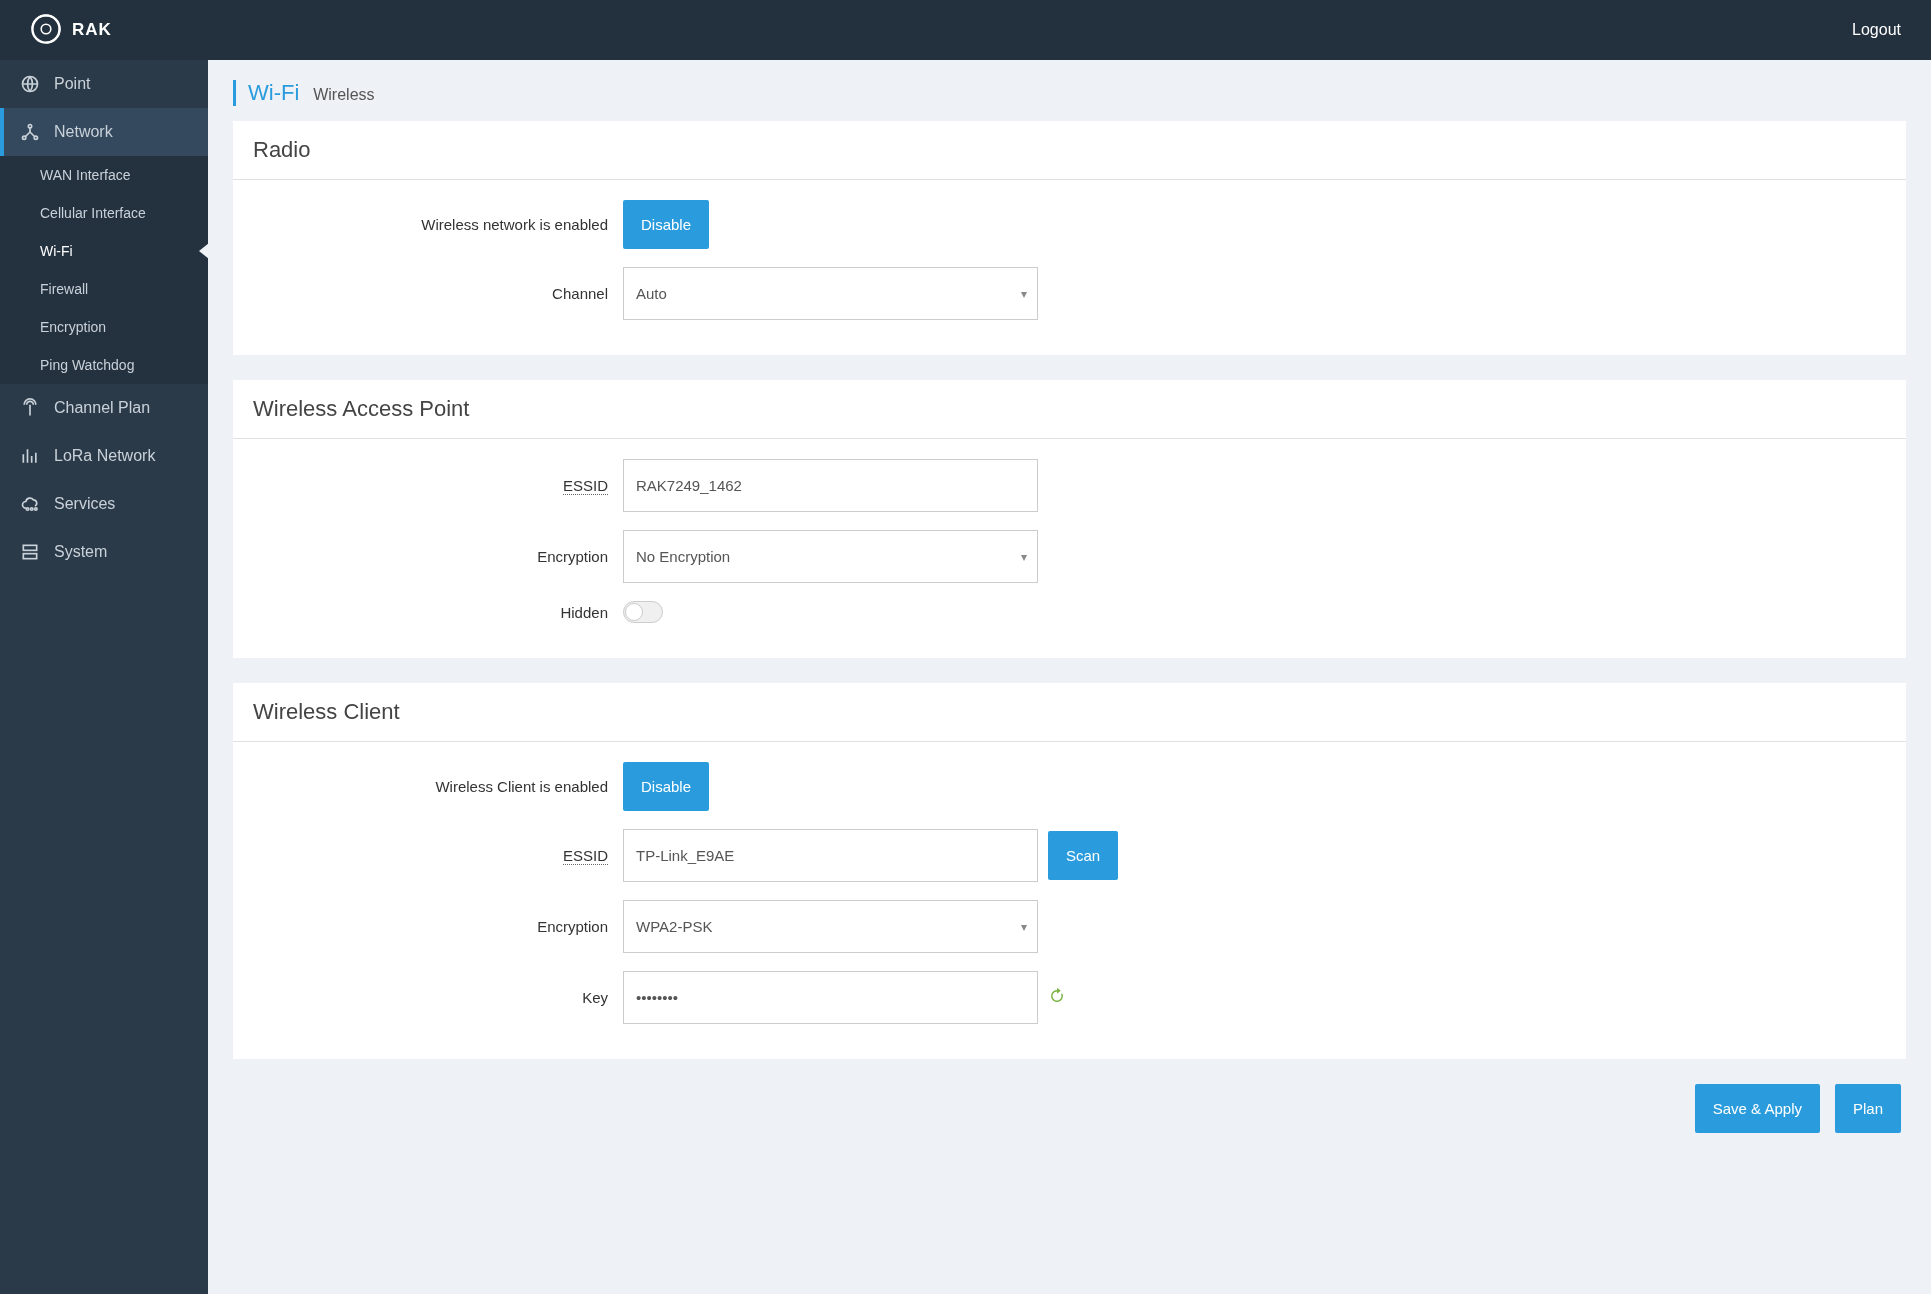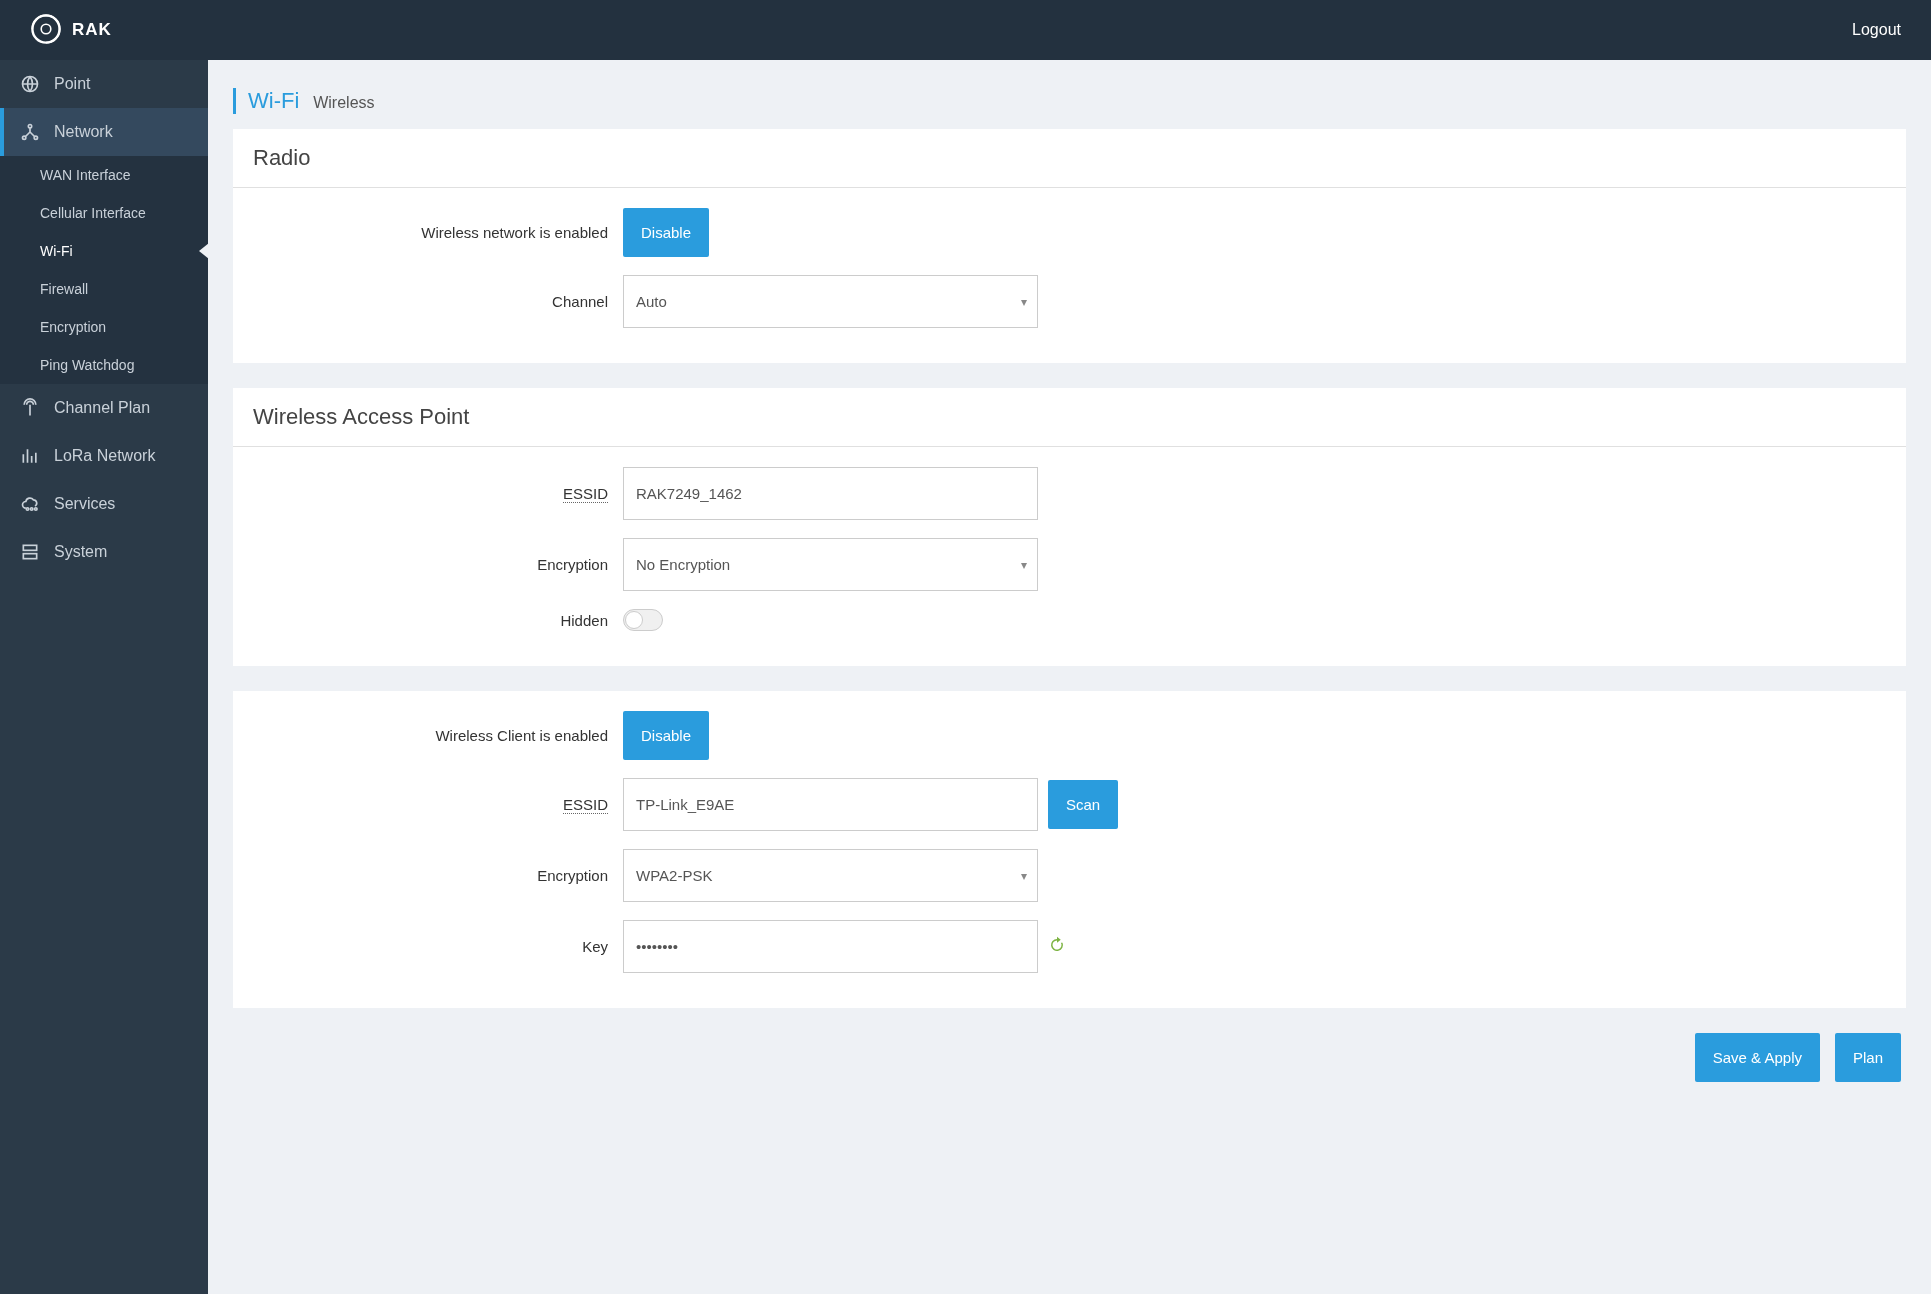--- a/index.html
+++ b/index.html
@@ -69,21 +69,20 @@
   border-top: 8px solid transparent;
   border-bottom: 8px solid transparent;
   border-right: 10px solid #eef1f5;
 }
 .nav-section.open > .nav-item { border-left: 4px solid #2a9cdd; padding-left:16px; background:#34495e;}
 
 .content {
   flex: 1;
   padding: 20px 25px;
   overflow-y: auto;
-  margin-top: 8px;
 }
 .breadcrumb {
   border-left: 3px solid #2a9cdd;
   padding-left: 12px;
   margin-bottom: 15px;
 }
 .bc-main { color: #2a9cdd; font-size: 22px; font-weight: 500; }
 .bc-sub { color: #555; font-size: 16px; margin-left: 10px; }
 
 .panel {
@@ -313,20 +312,21 @@
           <div class="row-control">
             <div class="toggle">
                 <div class="knob"></div>
               </div>
           </div>
         </div>
       </div>
     </div>
 
     <div class="panel">
+      <div class="panel-title">Wireless Client</div>
       <div class="panel-body">
         <div class="row">
           <div class="row-label">Wireless Client is enabled</div>
           <div class="row-control">
             <button class="btn-primary">Disable</button>
           </div>
         </div>
         <div class="row">
           <div class="row-label"><span class="essid-label">ESSID</span></div>
           <div class="row-control">

